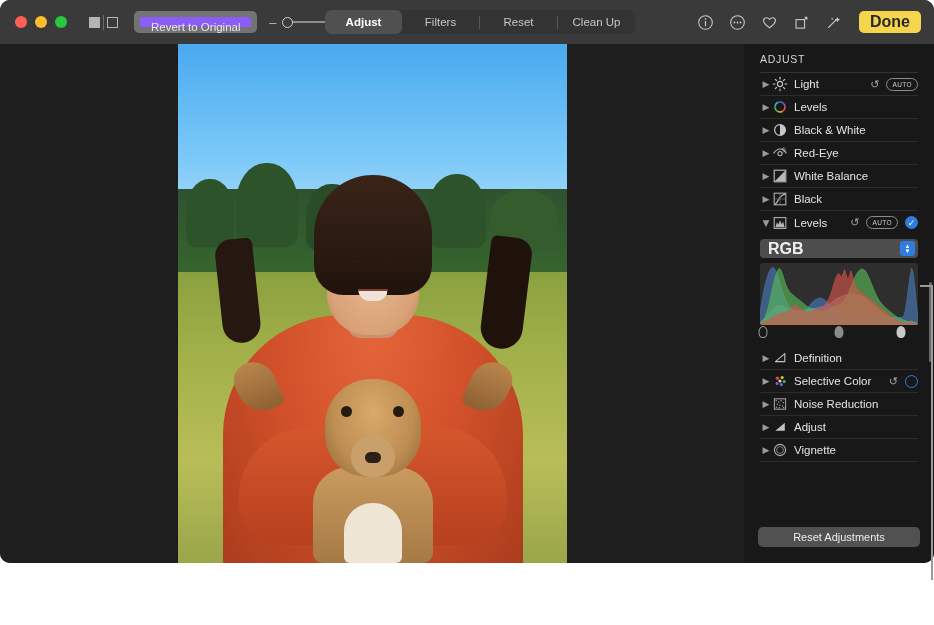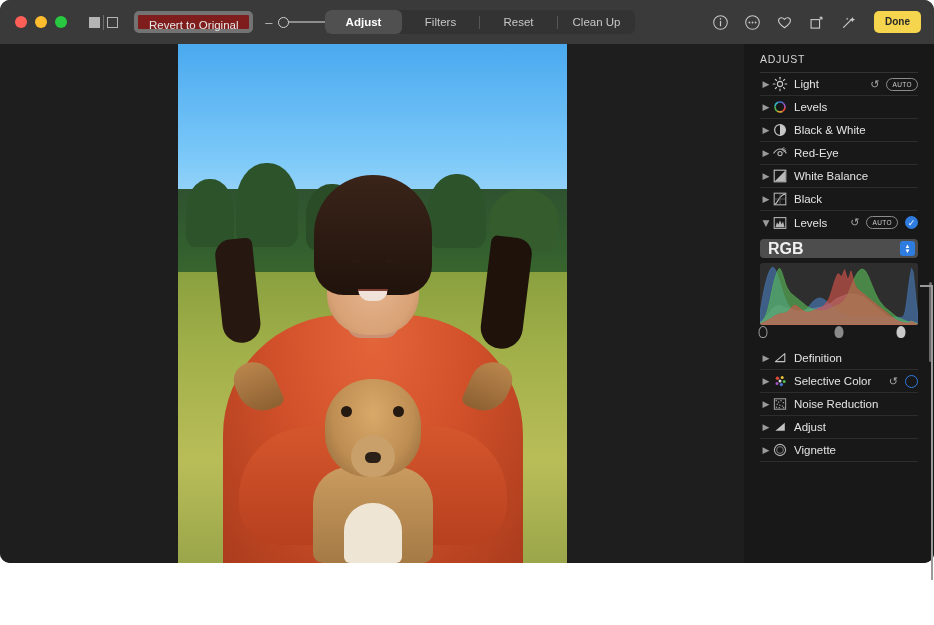--- a/index.html
+++ b/index.html
@@ -34,22 +34,22 @@
   .compare-toggle{
     margin-left:22px; display:flex; align-items:center; gap:3px;
   }
   .cmp-filled{ width:11px; height:11px; background:#b4b4b4; }
   .cmp-sep{ width:1px; height:15px; background:#6d6d6d; }
   .cmp-outline{ width:11px; height:11px; border:1.5px solid #b4b4b4; }
 
   .revert-btn{
     margin-left:16px;
     height:22px; padding:0 11px;
-    border:4px solid #737373; border-radius:5px;
-    background:#7f1d1d;
+    border:6px solid #737373; border-radius:5px;
+    background:#8b5cf6;
     color:#e8e8e8; font-size:11.5px; line-height:20px;
     white-space:nowrap;
   }
 
   .zoom-ctl{
     margin-left:11px; display:flex; align-items:center; gap:5px;
     color:#b9b9b9; font-size:12px;
   }
   .zoom-minus,.zoom-plus{ width:9px; text-align:center; font-size:13px; color:#bdbdbd; }
   .zoom-track{ position:relative; width:68px; height:12px; display:flex; align-items:center; }
@@ -74,21 +74,21 @@
   .seg-div{ width:1px; align-self:center; height:13px; background:#565656; }
 
   .tools{
     position:absolute; right:13px; top:10px; height:24px;
     display:flex; align-items:center; gap:15px;
   }
   .ticon{ width:17px; height:17px; color:#c9c9c9; display:block; }
   .done-btn{
     height:22px; padding:0 11px; margin-left:2px;
     background:#f5d44e; color:#282828;
-    font-size:10px; font-weight:bold; line-height:22px;
+    font-size:16px; font-weight:bold; line-height:22px;
     border-radius:5px;
   }
 
   
   .canvas{
     position:absolute; left:0; top:44px; width:744px; height:519px;
     background:#1e1e1e;
   }
   .photo{
     position:absolute; left:178px; top:0px; width:389px; height:519px;
@@ -577,20 +577,21 @@
 
       <div class="row">
         <span class="chev">▶</span>
         <svg class="ricon" viewBox="0 0 16 16">
           <circle cx="8" cy="8" r="5.6" fill="none" stroke="#b4b4b4" stroke-width="1.1"></circle>
           <circle cx="8" cy="8" r="3.4" fill="none" stroke="#7d7d7d" stroke-width="1"></circle>
         </svg>
         <span class="rlabel">Vignette</span>
       </div>
 
+      <div class="reset-btn">Reset Adjustments</div>
       <div class="panel-scroll"></div>
     </div>
   </div>
 
   <div class="callout">
     <div class="tick"></div>
     <div class="vline"></div>
   </div>
 
 </div>

